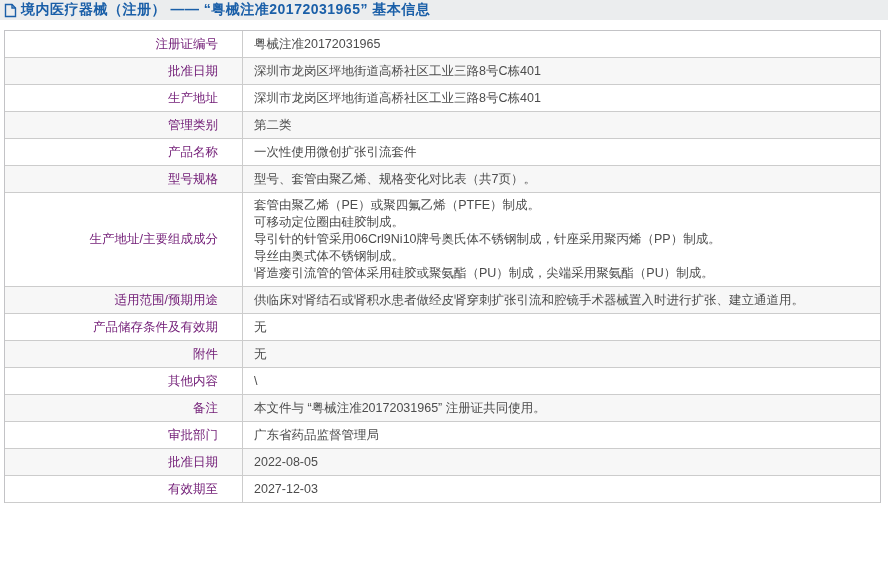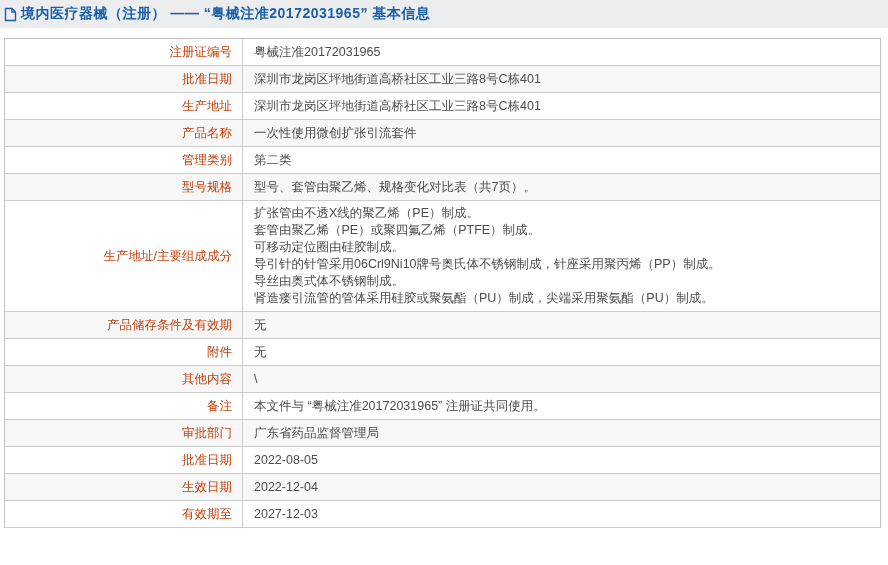--- a/index.html
+++ b/index.html
@@ -6,21 +6,21 @@
     margin: 0;
     padding: 0;
     width: 888px;
     height: 565px;
     overflow: hidden;
     background: #ffffff;
     font-family: "Liberation Sans", "DejaVu Sans", sans-serif;
   }
   .header-band {
     width: 100%;
-    height: 28px;
+    height: 20px;
     background: #ebedee;
     display: flex;
     align-items: center;
     box-sizing: border-box;
     padding-left: 4px;
   }
   .doc-icon {
     display: inline-flex;
     align-items: center;
     margin-right: 4px;
@@ -51,22 +51,22 @@
   }
   .label-cell {
     width: 238px;
     box-sizing: border-box;
     flex: 0 0 238px;
     border-right: 1px solid #cccccc;
     display: flex;
     align-items: center;
     justify-content: flex-end;
     text-align: right;
-    padding: 3px 10px 3px 4px;
-    color: #c2410c;
+    padding: 3px 24px 3px 4px;
+    color: #701a75;
     font-size: 12.5px;
   }
   .value-cell {
     flex: 1 1 auto;
     display: flex;
     flex-direction: column;
     justify-content: center;
     padding: 4px 8px 4px 11px;
     color: #4c4c4c;
     font-size: 12.5px;
@@ -102,46 +102,51 @@
         <div class="value-line">深圳市龙岗区坪地街道高桥社区工业三路8号C栋401</div>
       </div>
     </div>
     <div class="t-row">
       <div class="label-cell">生产地址</div>
       <div class="value-cell">
         <div class="value-line">深圳市龙岗区坪地街道高桥社区工业三路8号C栋401</div>
       </div>
     </div>
     <div class="t-row">
+      <div class="label-cell">管理类别</div>
+      <div class="value-cell">
+        <div class="value-line">第二类</div>
+      </div>
+    </div>
+    <div class="t-row">
       <div class="label-cell">产品名称</div>
       <div class="value-cell">
         <div class="value-line">一次性使用微创扩张引流套件</div>
-      </div>
-    </div>
-    <div class="t-row">
-      <div class="label-cell">管理类别</div>
-      <div class="value-cell">
-        <div class="value-line">第二类</div>
       </div>
     </div>
     <div class="t-row">
       <div class="label-cell">型号规格</div>
       <div class="value-cell">
         <div class="value-line">型号、套管由聚乙烯、规格变化对比表（共7页）。</div>
       </div>
     </div>
     <div class="t-row">
       <div class="label-cell">生产地址/主要组成成分</div>
       <div class="value-cell">
-        <div class="value-line">扩张管由不透X线的聚乙烯（PE）制成。</div>
         <div class="value-line">套管由聚乙烯（PE）或聚四氟乙烯（PTFE）制成。</div>
         <div class="value-line">可移动定位圈由硅胶制成。</div>
         <div class="value-line">导引针的针管采用06Crl9Ni10牌号奥氏体不锈钢制成，针座采用聚丙烯（PP）制成。</div>
         <div class="value-line">导丝由奥式体不锈钢制成。</div>
         <div class="value-line">肾造瘘引流管的管体采用硅胶或聚氨酯（PU）制成，尖端采用聚氨酯（PU）制成。</div>
+      </div>
+    </div>
+    <div class="t-row">
+      <div class="label-cell">适用范围/预期用途</div>
+      <div class="value-cell">
+        <div class="value-line">供临床对肾结石或肾积水患者做经皮肾穿刺扩张引流和腔镜手术器械置入时进行扩张、建立通道用。</div>
       </div>
     </div>
     <div class="t-row">
       <div class="label-cell">产品储存条件及有效期</div>
       <div class="value-cell">
         <div class="value-line">无</div>
       </div>
     </div>
     <div class="t-row">
       <div class="label-cell">附件</div>
@@ -167,24 +172,18 @@
         <div class="value-line">广东省药品监督管理局</div>
       </div>
     </div>
     <div class="t-row">
       <div class="label-cell">批准日期</div>
       <div class="value-cell">
         <div class="value-line">2022-08-05</div>
       </div>
     </div>
     <div class="t-row">
-      <div class="label-cell">生效日期</div>
-      <div class="value-cell">
-        <div class="value-line">2022-12-04</div>
-      </div>
-    </div>
-    <div class="t-row">
       <div class="label-cell">有效期至</div>
       <div class="value-cell">
         <div class="value-line">2027-12-03</div>
       </div>
     </div>
   </div>
 
 </body></html>

